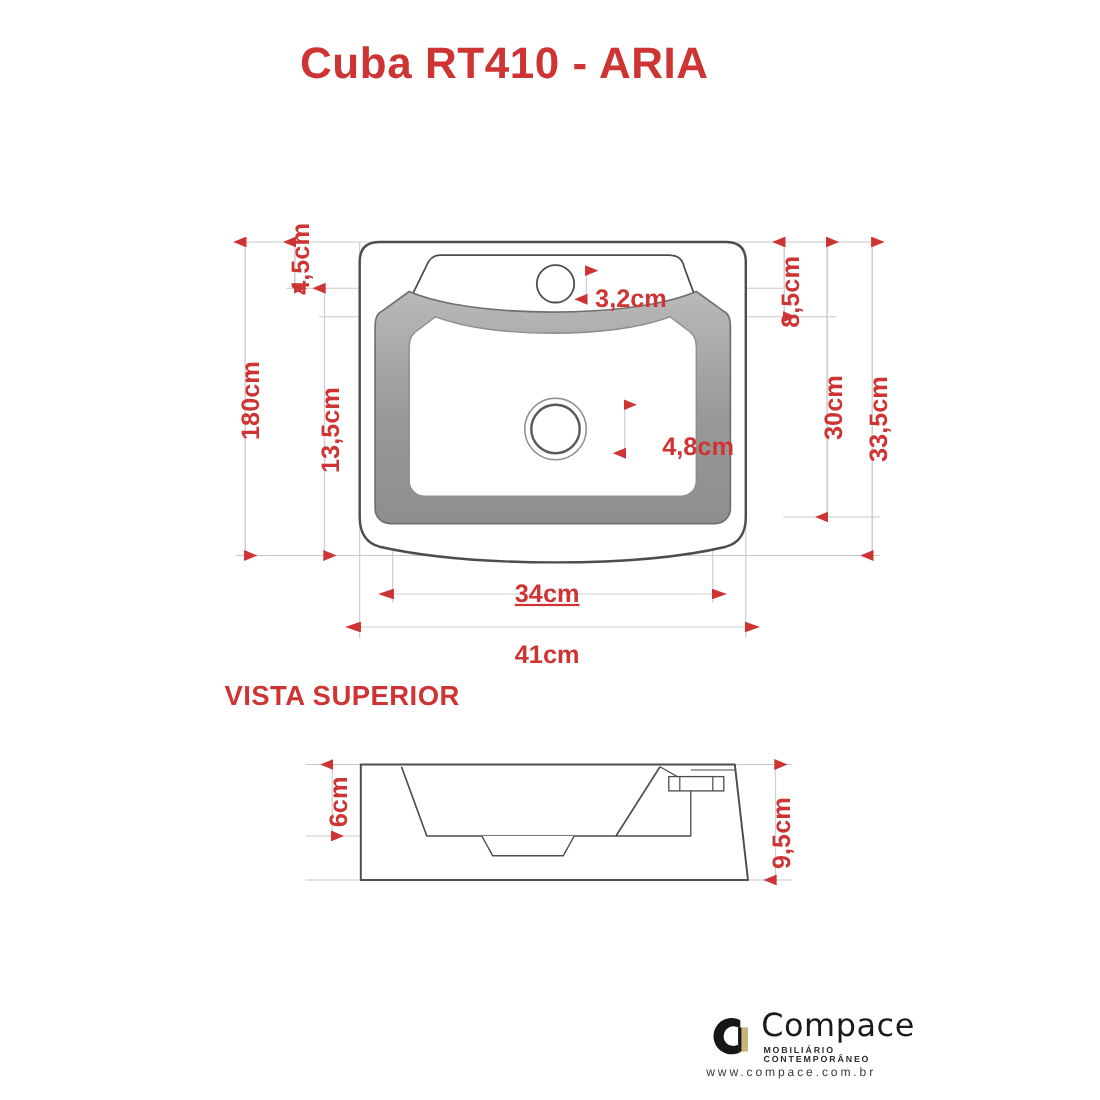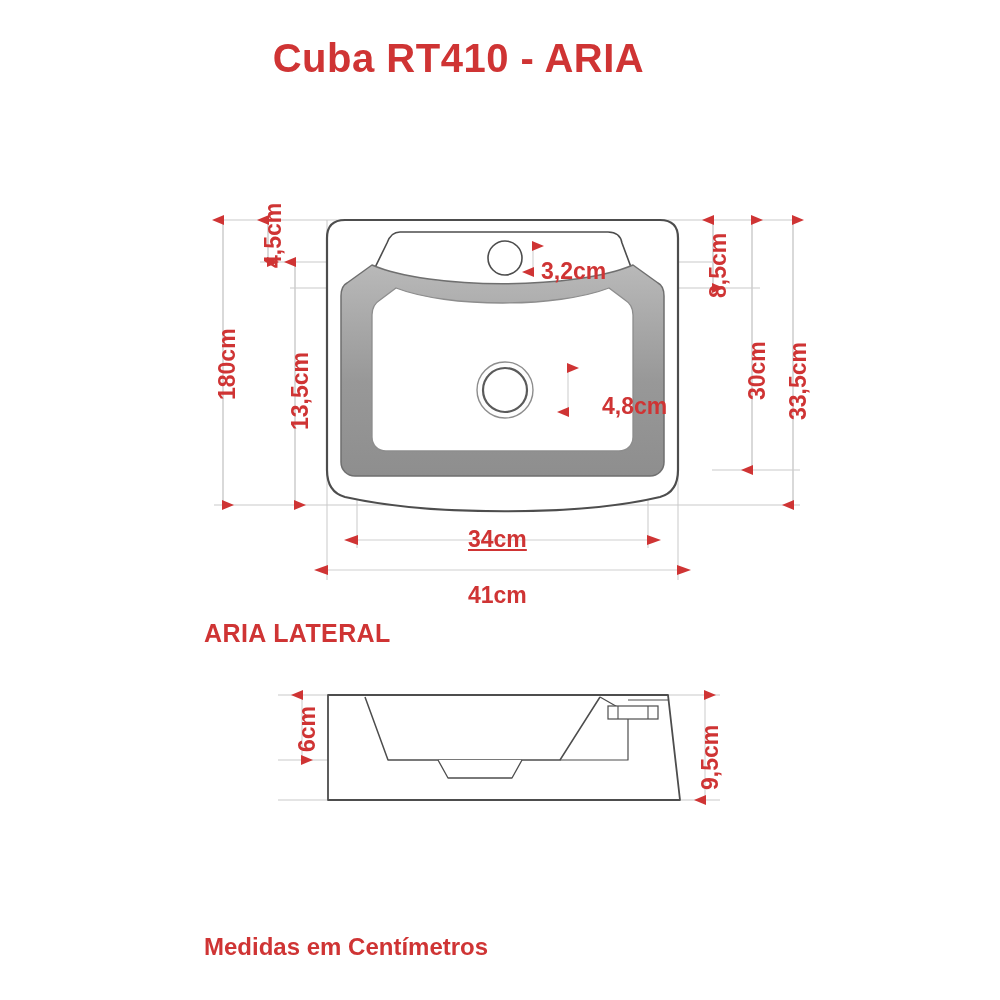--- a/index.html
+++ b/index.html
@@ -115,21 +115,21 @@
     line-height: 1;
   }
 </style>
 </head>
 <body>
 
 <div id="sheet">
 
   <div class="txt title">Cuba RT410 - ARIA</div>
 
-  <div class="txt section-label" id="label-vista-lateral">ARIA LATERAL</div>
+  <div class="txt section-label" id="label-vista-lateral">VISTA SUPERIOR</div>
 
   <svg id="drawing" viewBox="0 0 1000 1000">
     <defs>
       <marker id="arrUp" markerWidth="9" markerHeight="11" refX="4.5" refY="10" orient="auto">
         <path d="M4.5 0 L9 11 L0 11 Z" fill="#cf3434"></path>
       </marker>
       <marker id="arrDown" markerWidth="9" markerHeight="11" refX="4.5" refY="1" orient="auto">
         <path d="M4.5 11 L0 0 L9 0 Z" fill="#cf3434"></path>
       </marker>
       <marker id="arrLeft" markerWidth="13" markerHeight="9" refX="12" refY="4.5" orient="auto">
@@ -301,16 +301,25 @@
   <div class="txt dim" style="left:577px; top:395px;margin-left:25px;">4,8cm</div>
 
   <div class="txt dim" style="left:468px; top:528px;text-decoration:underline;">34cm</div>
 
   <div class="txt dim" style="left:468px; top:558px;margin-top:26px;">41cm</div>
 
   <div class="txt dim vert" style="left:296px; top:752px;">6cm</div>
 
   <div class="txt dim vert" style="left:699px; top:790px;">9,5cm</div>
 
-  <div class="txt footer-note">Medidas em Centímetros</div>
-
+
+  <div id="logo">
+    <svg id="logo-mark" viewBox="0 0 46 44">
+      <path d="M33 7.5 A 16.5 16.5 0 1 0 33 36.5 L 33 28.5 A 9 9 0 1 1 33 15.5 Z" fill="#161616"></path>
+      <rect x="31" y="14" width="9" height="22" fill="#c8b37a"></rect>
+      <rect x="31" y="14" width="3" height="22" fill="#161616"></rect>
+    </svg>
+    <div id="logo-wordmark">Compace</div>
+    <div id="logo-tagline">MOBILIÁRIO CONTEMPORÂNEO</div>
+    <div id="logo-url">www.compace.com.br</div>
+  </div>
 
 </div>
 
 </body></html>

